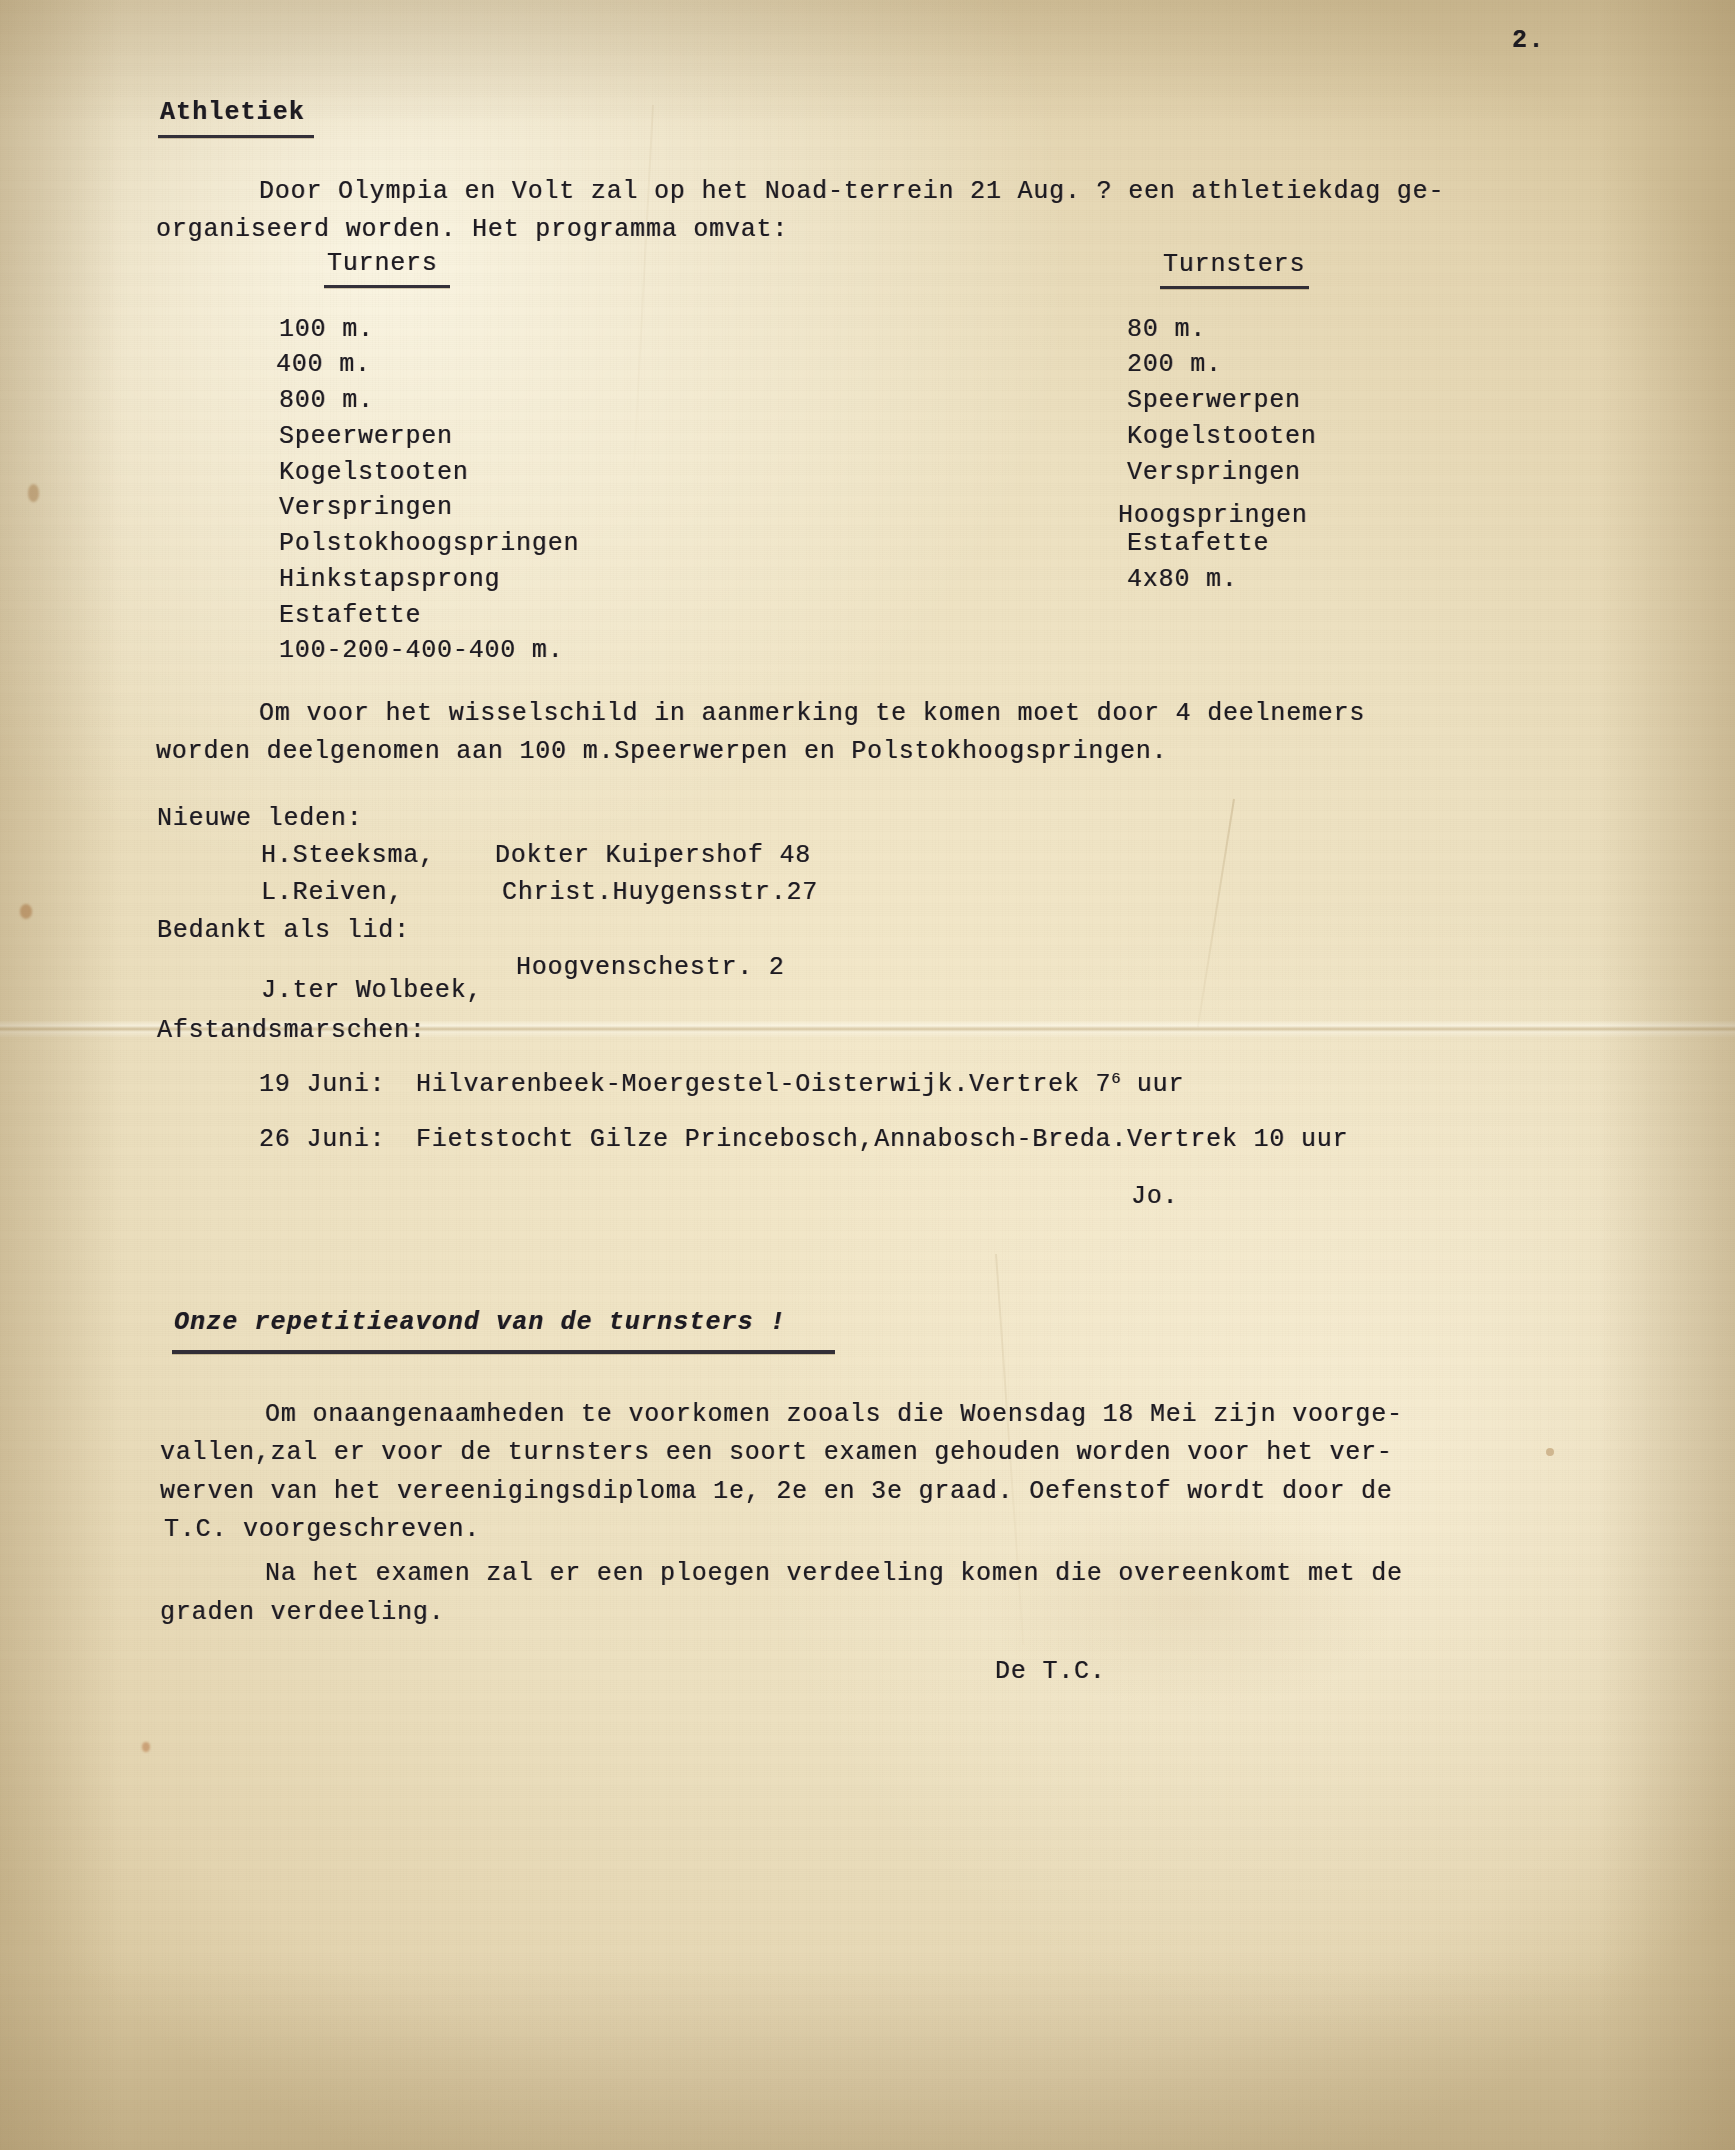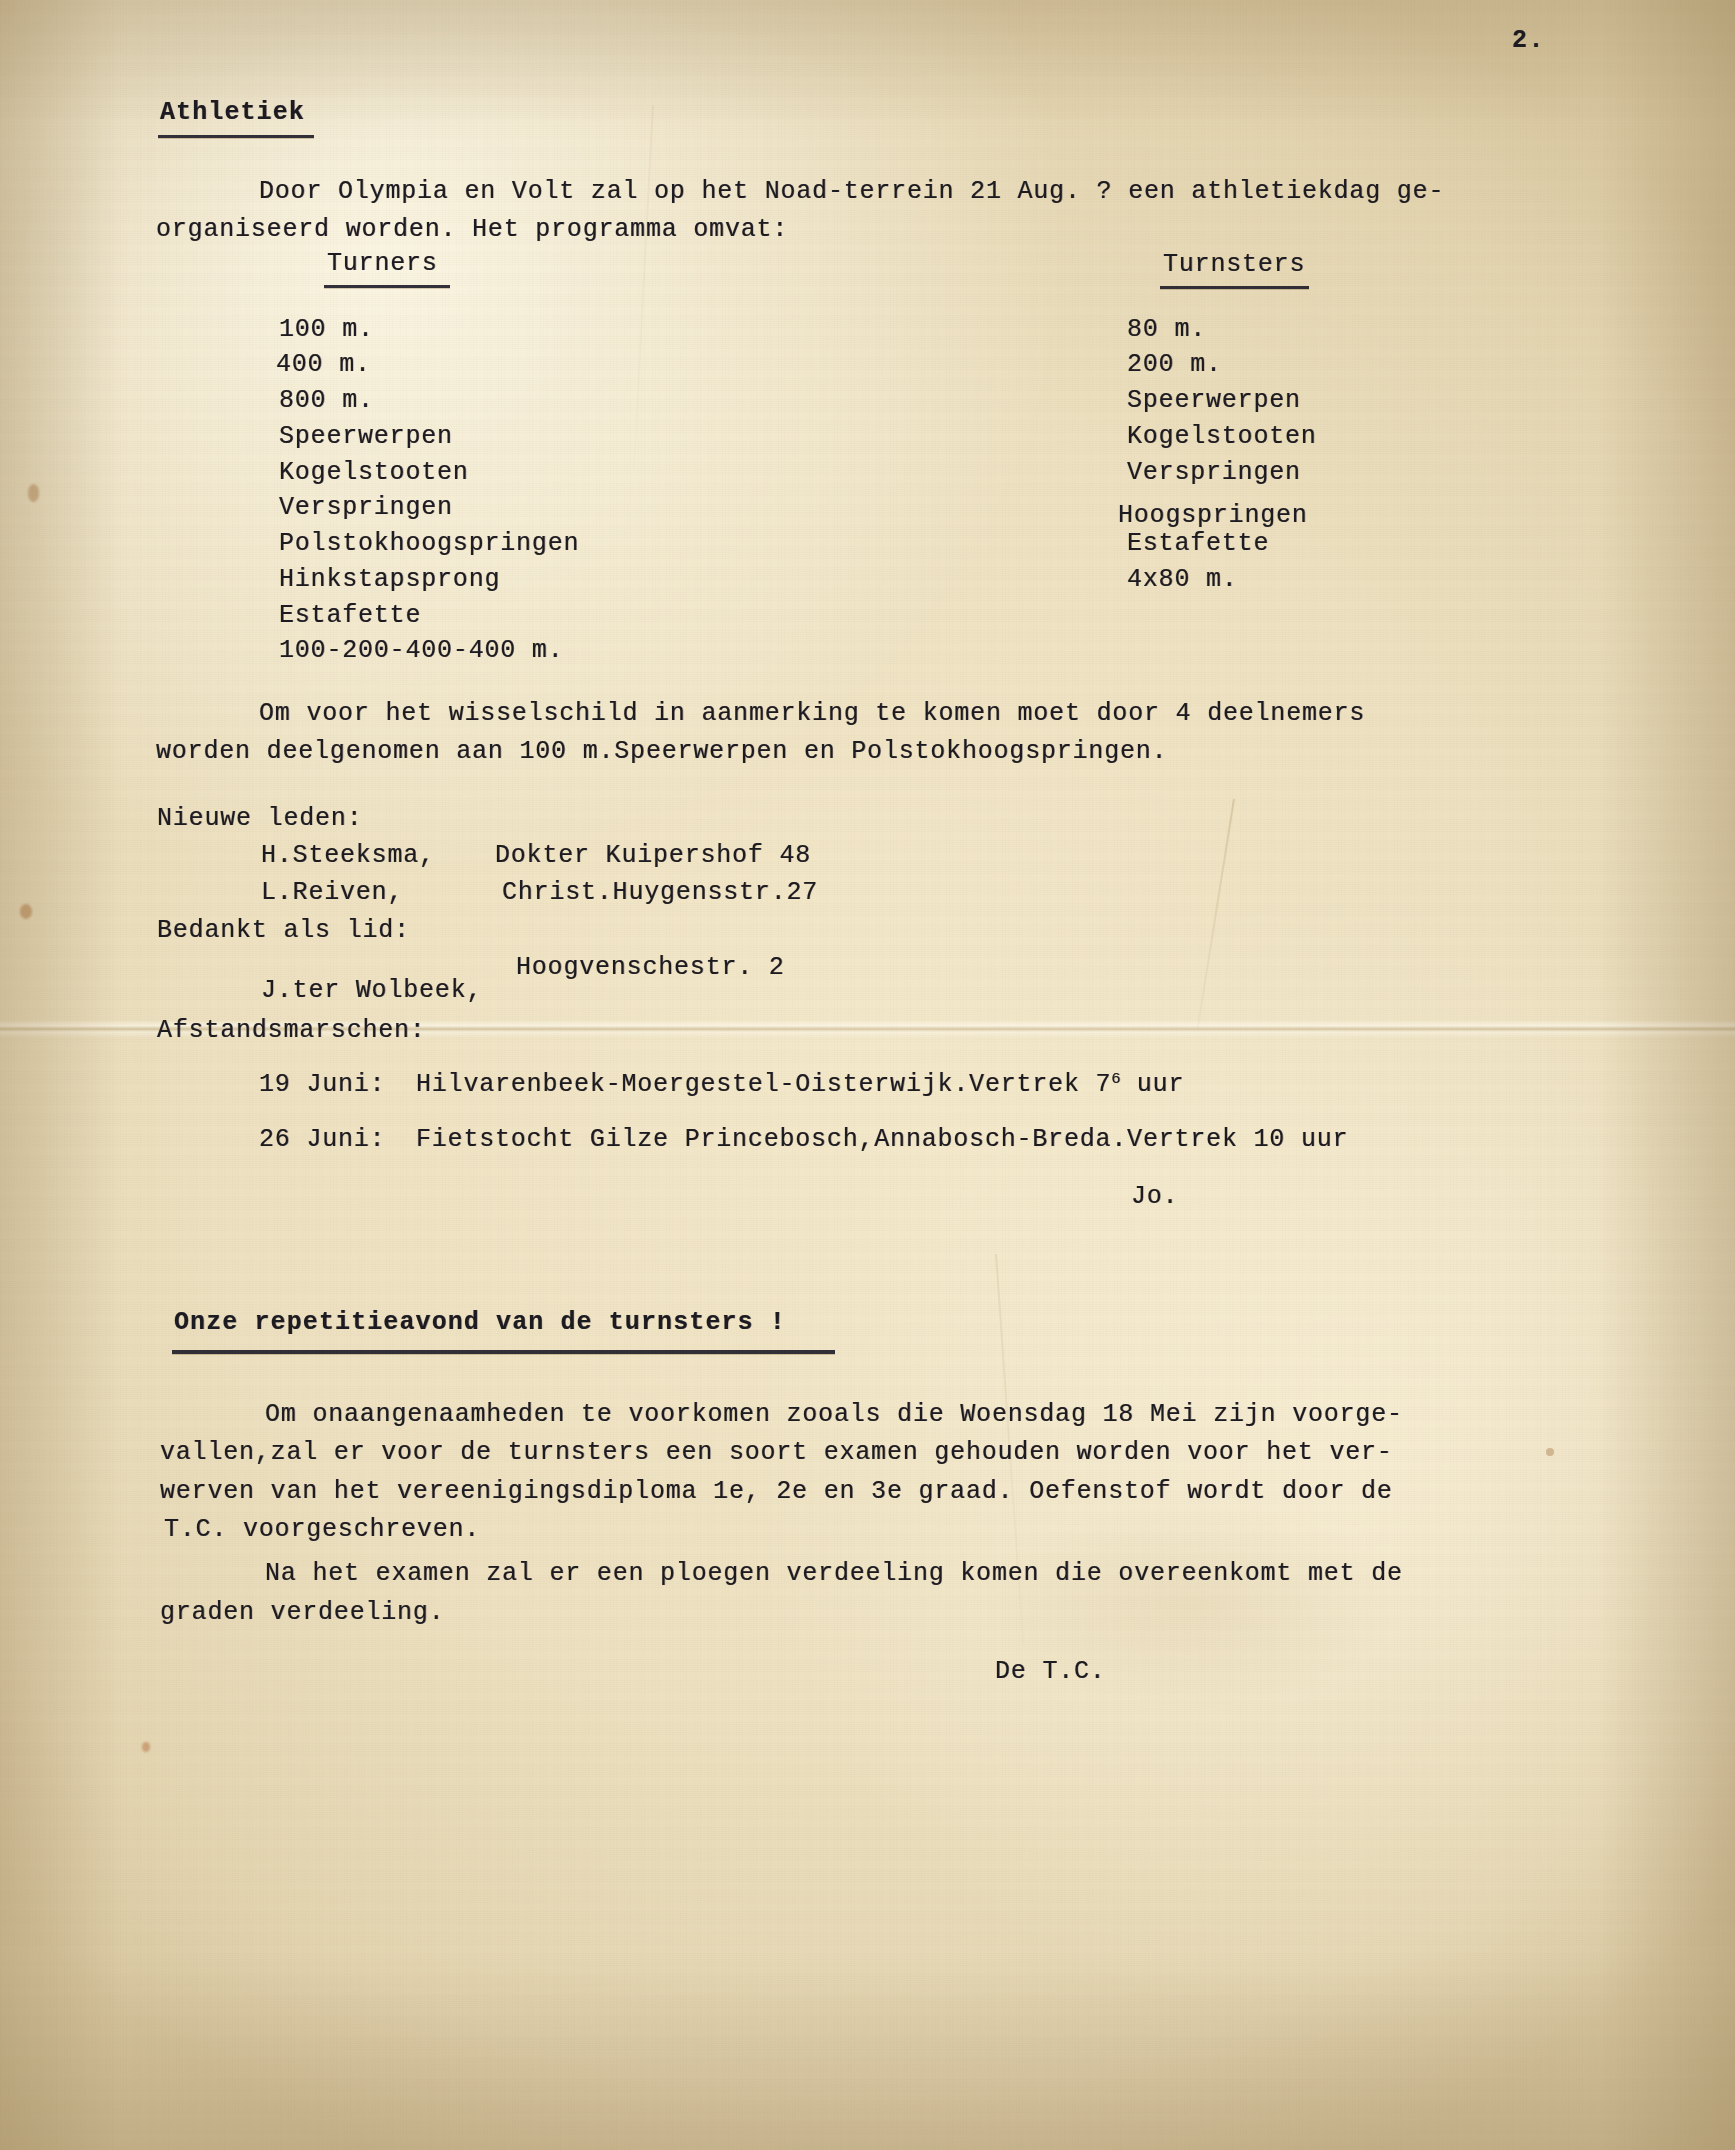--- a/index.html
+++ b/index.html
@@ -182,21 +182,21 @@
     <div class="tx" style="left:157px;top:1018px;">Afstandsmarschen:</div>
 
     <div class="tx" style="left:259px;top:1072px;">19 Juni:</div>
     <div class="tx" style="left:416px;top:1072px;"><span>Hilvarenbeek-Moergestel-Oisterwijk.Vertrek 7</span><sup class="typ">6</sup><span> uur</span></div>
 
     <div class="tx" style="left:259px;top:1127px;">26 Juni:</div>
     <div class="tx" style="left:416px;top:1127px;">Fietstocht Gilze Princebosch,Annabosch-Breda.Vertrek 10 uur</div>
 
     <div class="tx" style="left:1131px;top:1184px;">Jo.</div>
 
-    <div class="tx hdr" style="left:174px;top:1310px;">Onze repetitieavond van de turnsters !</div>
+    <div class="tx hdr" style="left:174px;top:1310px;font-style:italic;">Onze repetitieavond van de turnsters !</div>
     <div class="ul-mark thick" style="left:172px;top:1350px;width:663px;"></div>
 
     <div class="tx" style="left:265px;top:1402px;">Om onaangenaamheden te voorkomen zooals die Woensdag 18 Mei zijn voorge-</div>
     <div class="tx" style="left:160px;top:1440px;">vallen,zal er voor de turnsters een soort examen gehouden worden voor het ver-</div>
     <div class="tx" style="left:160px;top:1479px;">werven van het vereenigingsdiploma 1e, 2e en 3e graad. Oefenstof wordt door de</div>
     <div class="tx" style="left:164px;top:1517px;">T.C. voorgeschreven.</div>
 
     <div class="tx" style="left:265px;top:1561px;">Na het examen zal er een ploegen verdeeling komen die overeenkomt met de</div>
     <div class="tx" style="left:160px;top:1600px;">graden verdeeling.</div>
 

